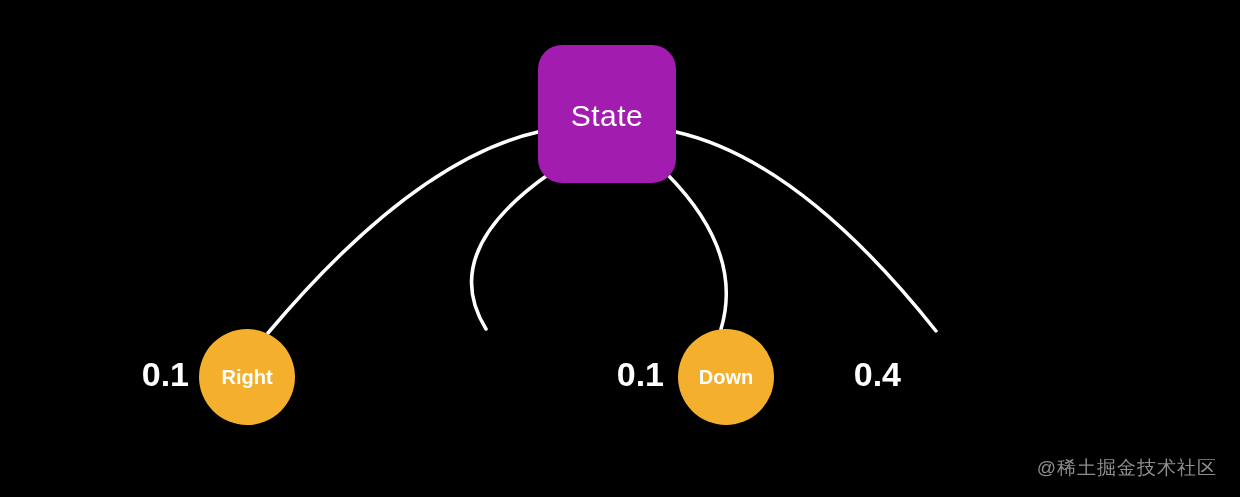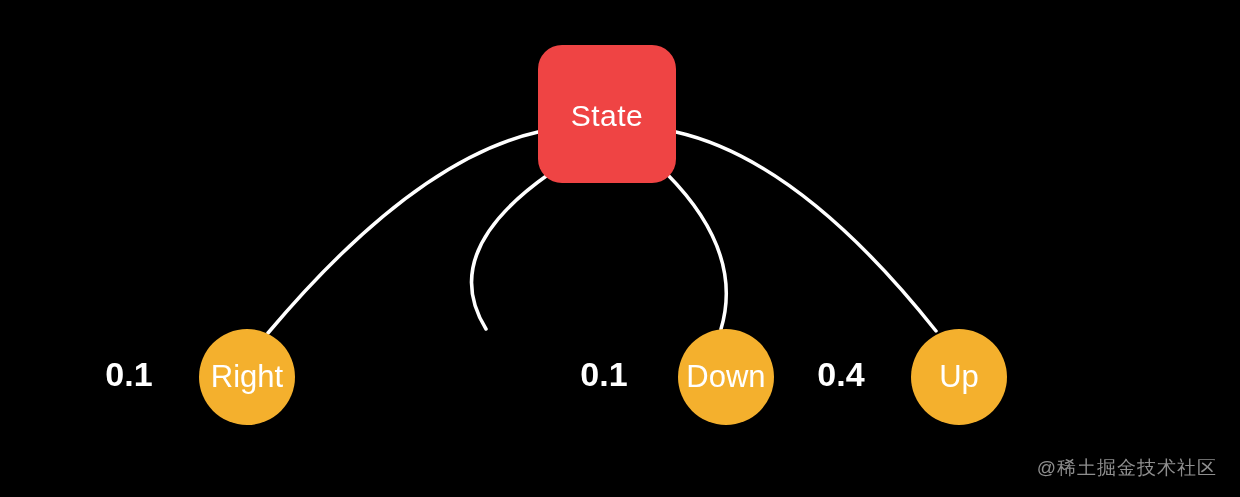--- a/index.html
+++ b/index.html
@@ -27,21 +27,21 @@
     stroke: #ffffff;
     stroke-width: 3.5;
     stroke-linecap: round;
   }
   .state-node {
     position: absolute;
     left: 538px;
     top: 45px;
     width: 138px;
     height: 138px;
-    background: #ef4444;
+    background: #a21caf;
     border-radius: 24px;
     display: flex;
     align-items: center;
     justify-content: center;
   }
   .state-node .label {
     color: #ffffff;
     font-size: 30px;
     font-weight: 400;
     letter-spacing: 0.5px;
@@ -53,34 +53,34 @@
     width: 96px;
     height: 96px;
     border-radius: 50%;
     background: #f4b02d;
     display: flex;
     align-items: center;
     justify-content: center;
   }
   .action-circle .label {
     color: #ffffff;
-    font-size: 31px;
-    font-weight: 400;
+    font-size: 20px;
+    font-weight: 700;
   }
   .circle-right { left: 199px; }
   .circle-left  { left: 437px; }
   .circle-down  { left: 678px; }
   .circle-up    { left: 911px; }
   .prob {
     position: absolute;
     top: 351px;
     width: 120px;
     height: 46px;
     line-height: 46px;
-    text-align: center;
+    text-align: right;
     color: #ffffff;
     font-size: 34px;
     font-weight: 700;
   }
   .prob-right { left: 69px; }
   .prob-left  { left: 307px; }
   .prob-down  { left: 544px; }
   .prob-up    { left: 781px; }
   .watermark {
     position: absolute;
@@ -112,19 +112,16 @@
     <span class="label">Right</span>
   </div>
 
 
   <div class="prob prob-down">0.1</div>
   <div class="action-circle circle-down">
     <span class="label">Down</span>
   </div>
 
   <div class="prob prob-up">0.4</div>
-  <div class="action-circle circle-up">
-    <span class="label">Up</span>
-  </div>
 
   <div class="watermark">@稀土掘金技术社区</div>
 
 </div>
 
 </body></html>

